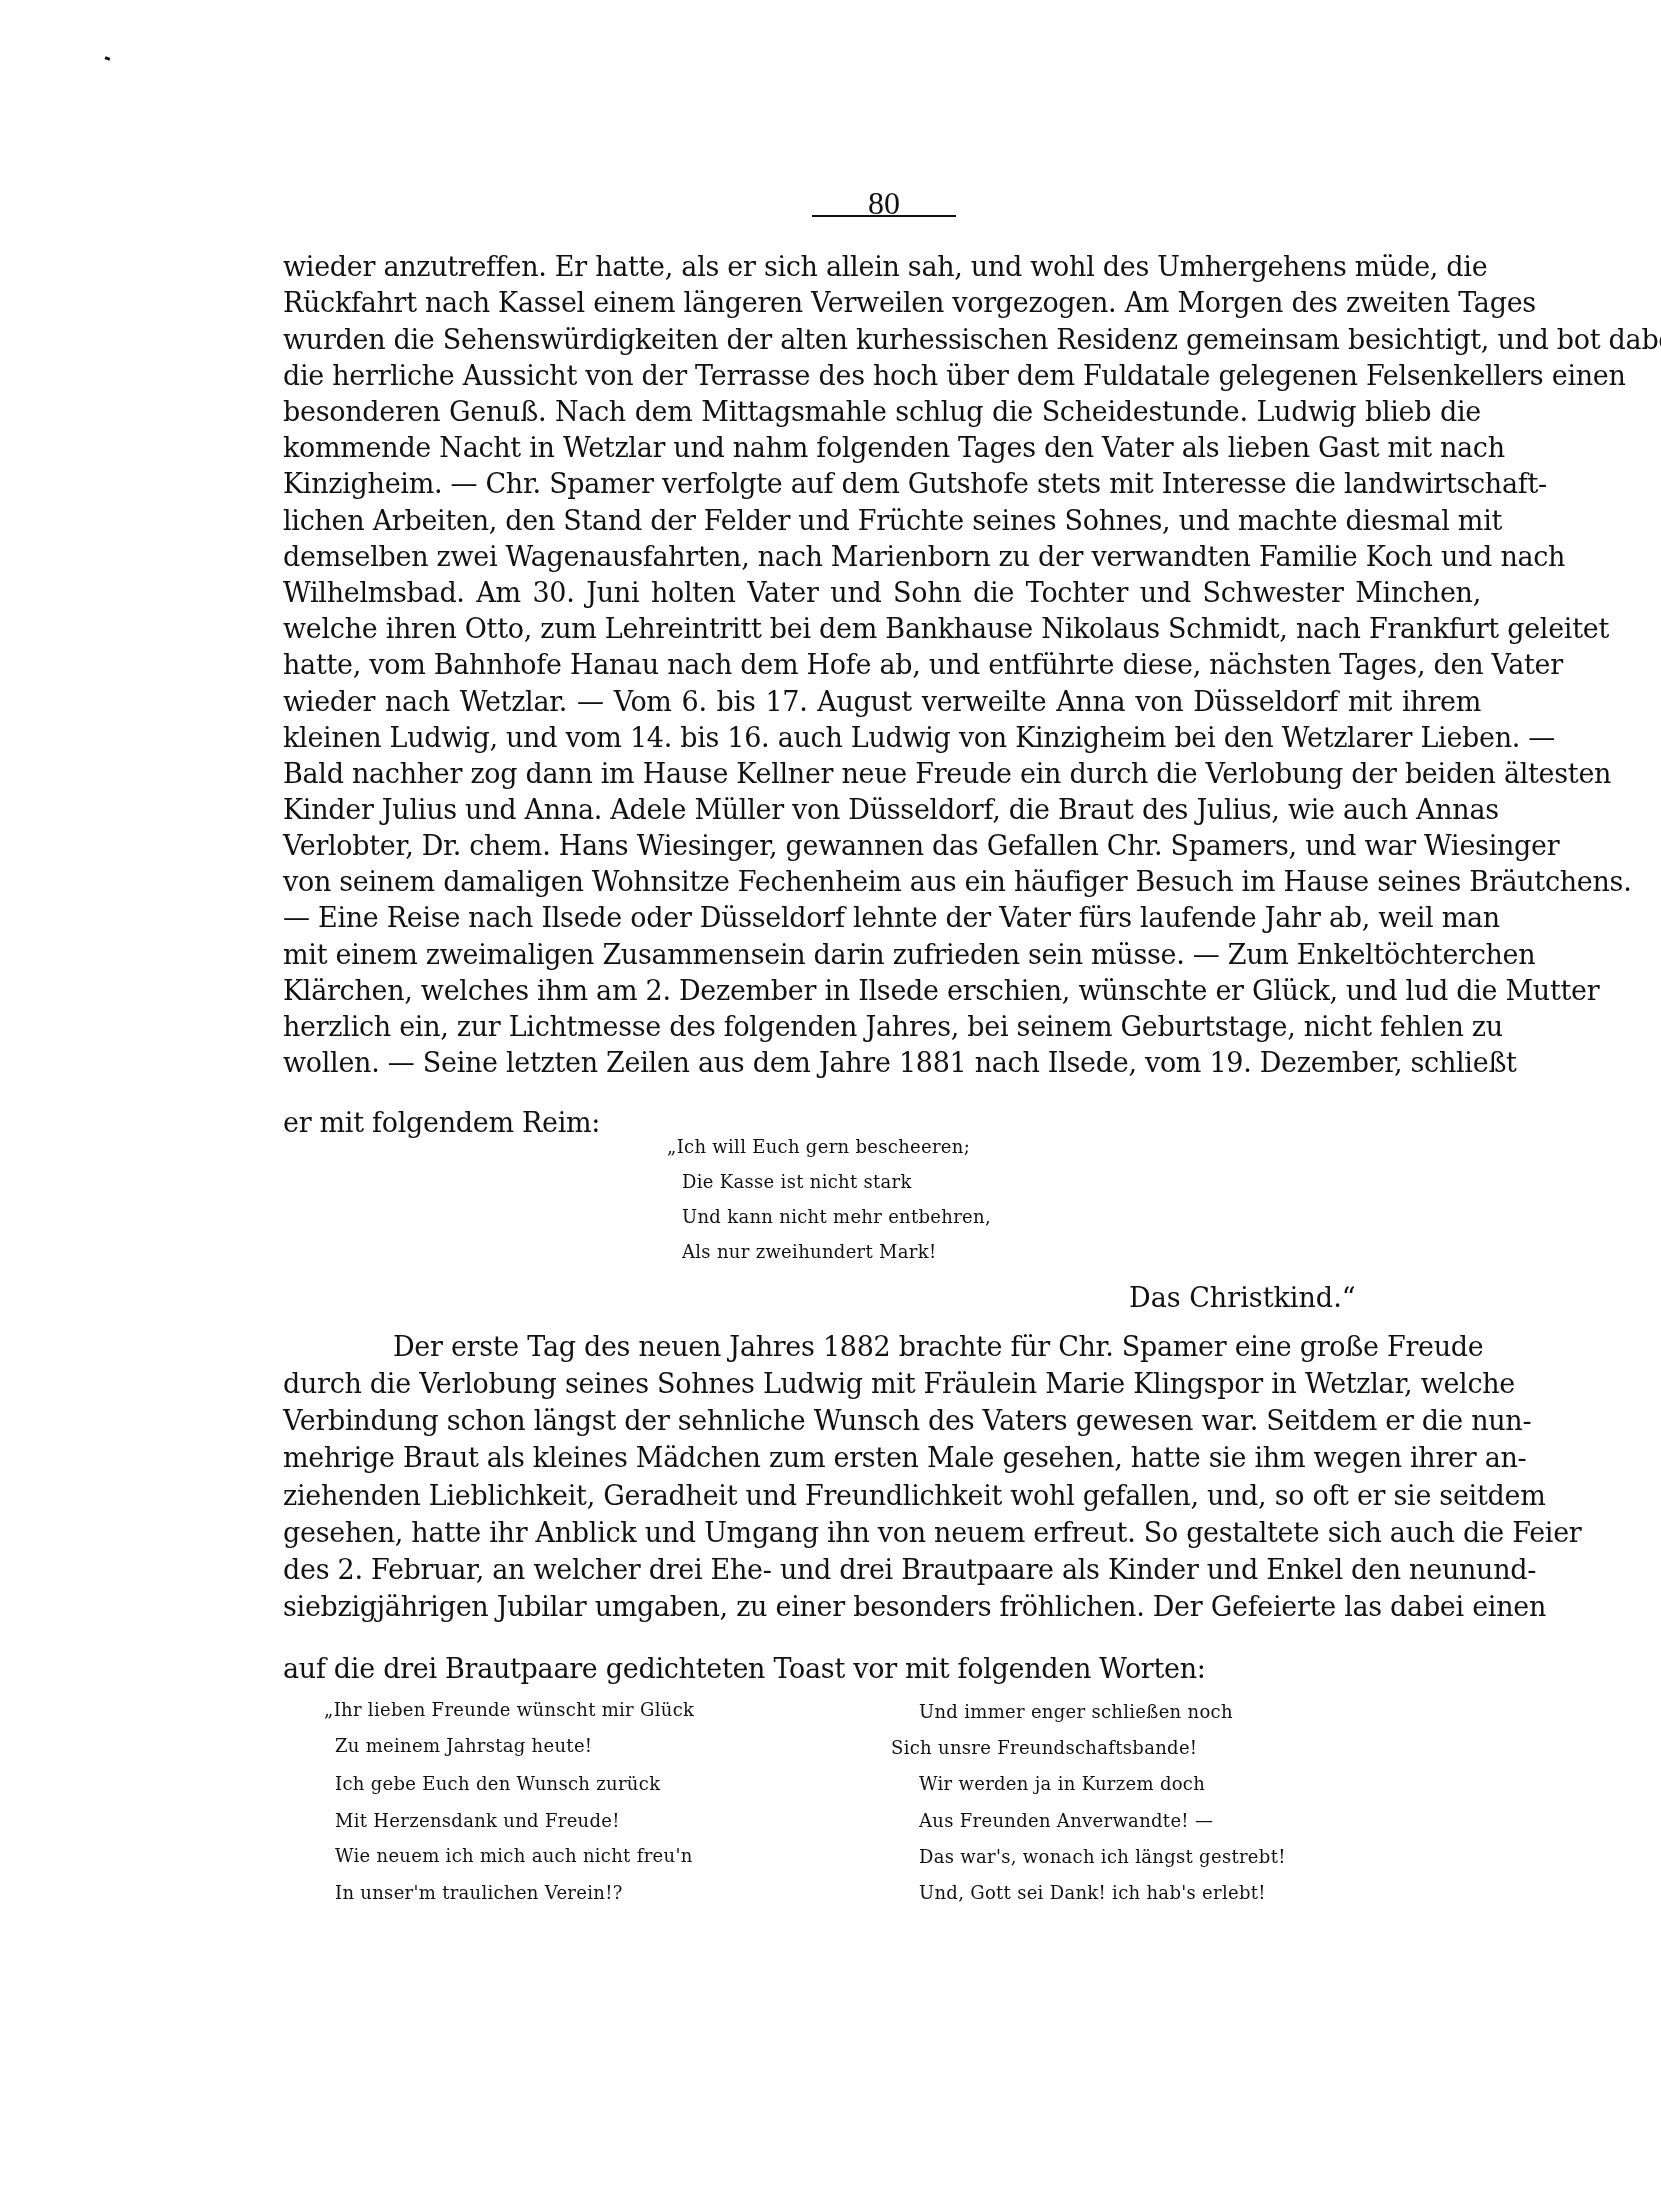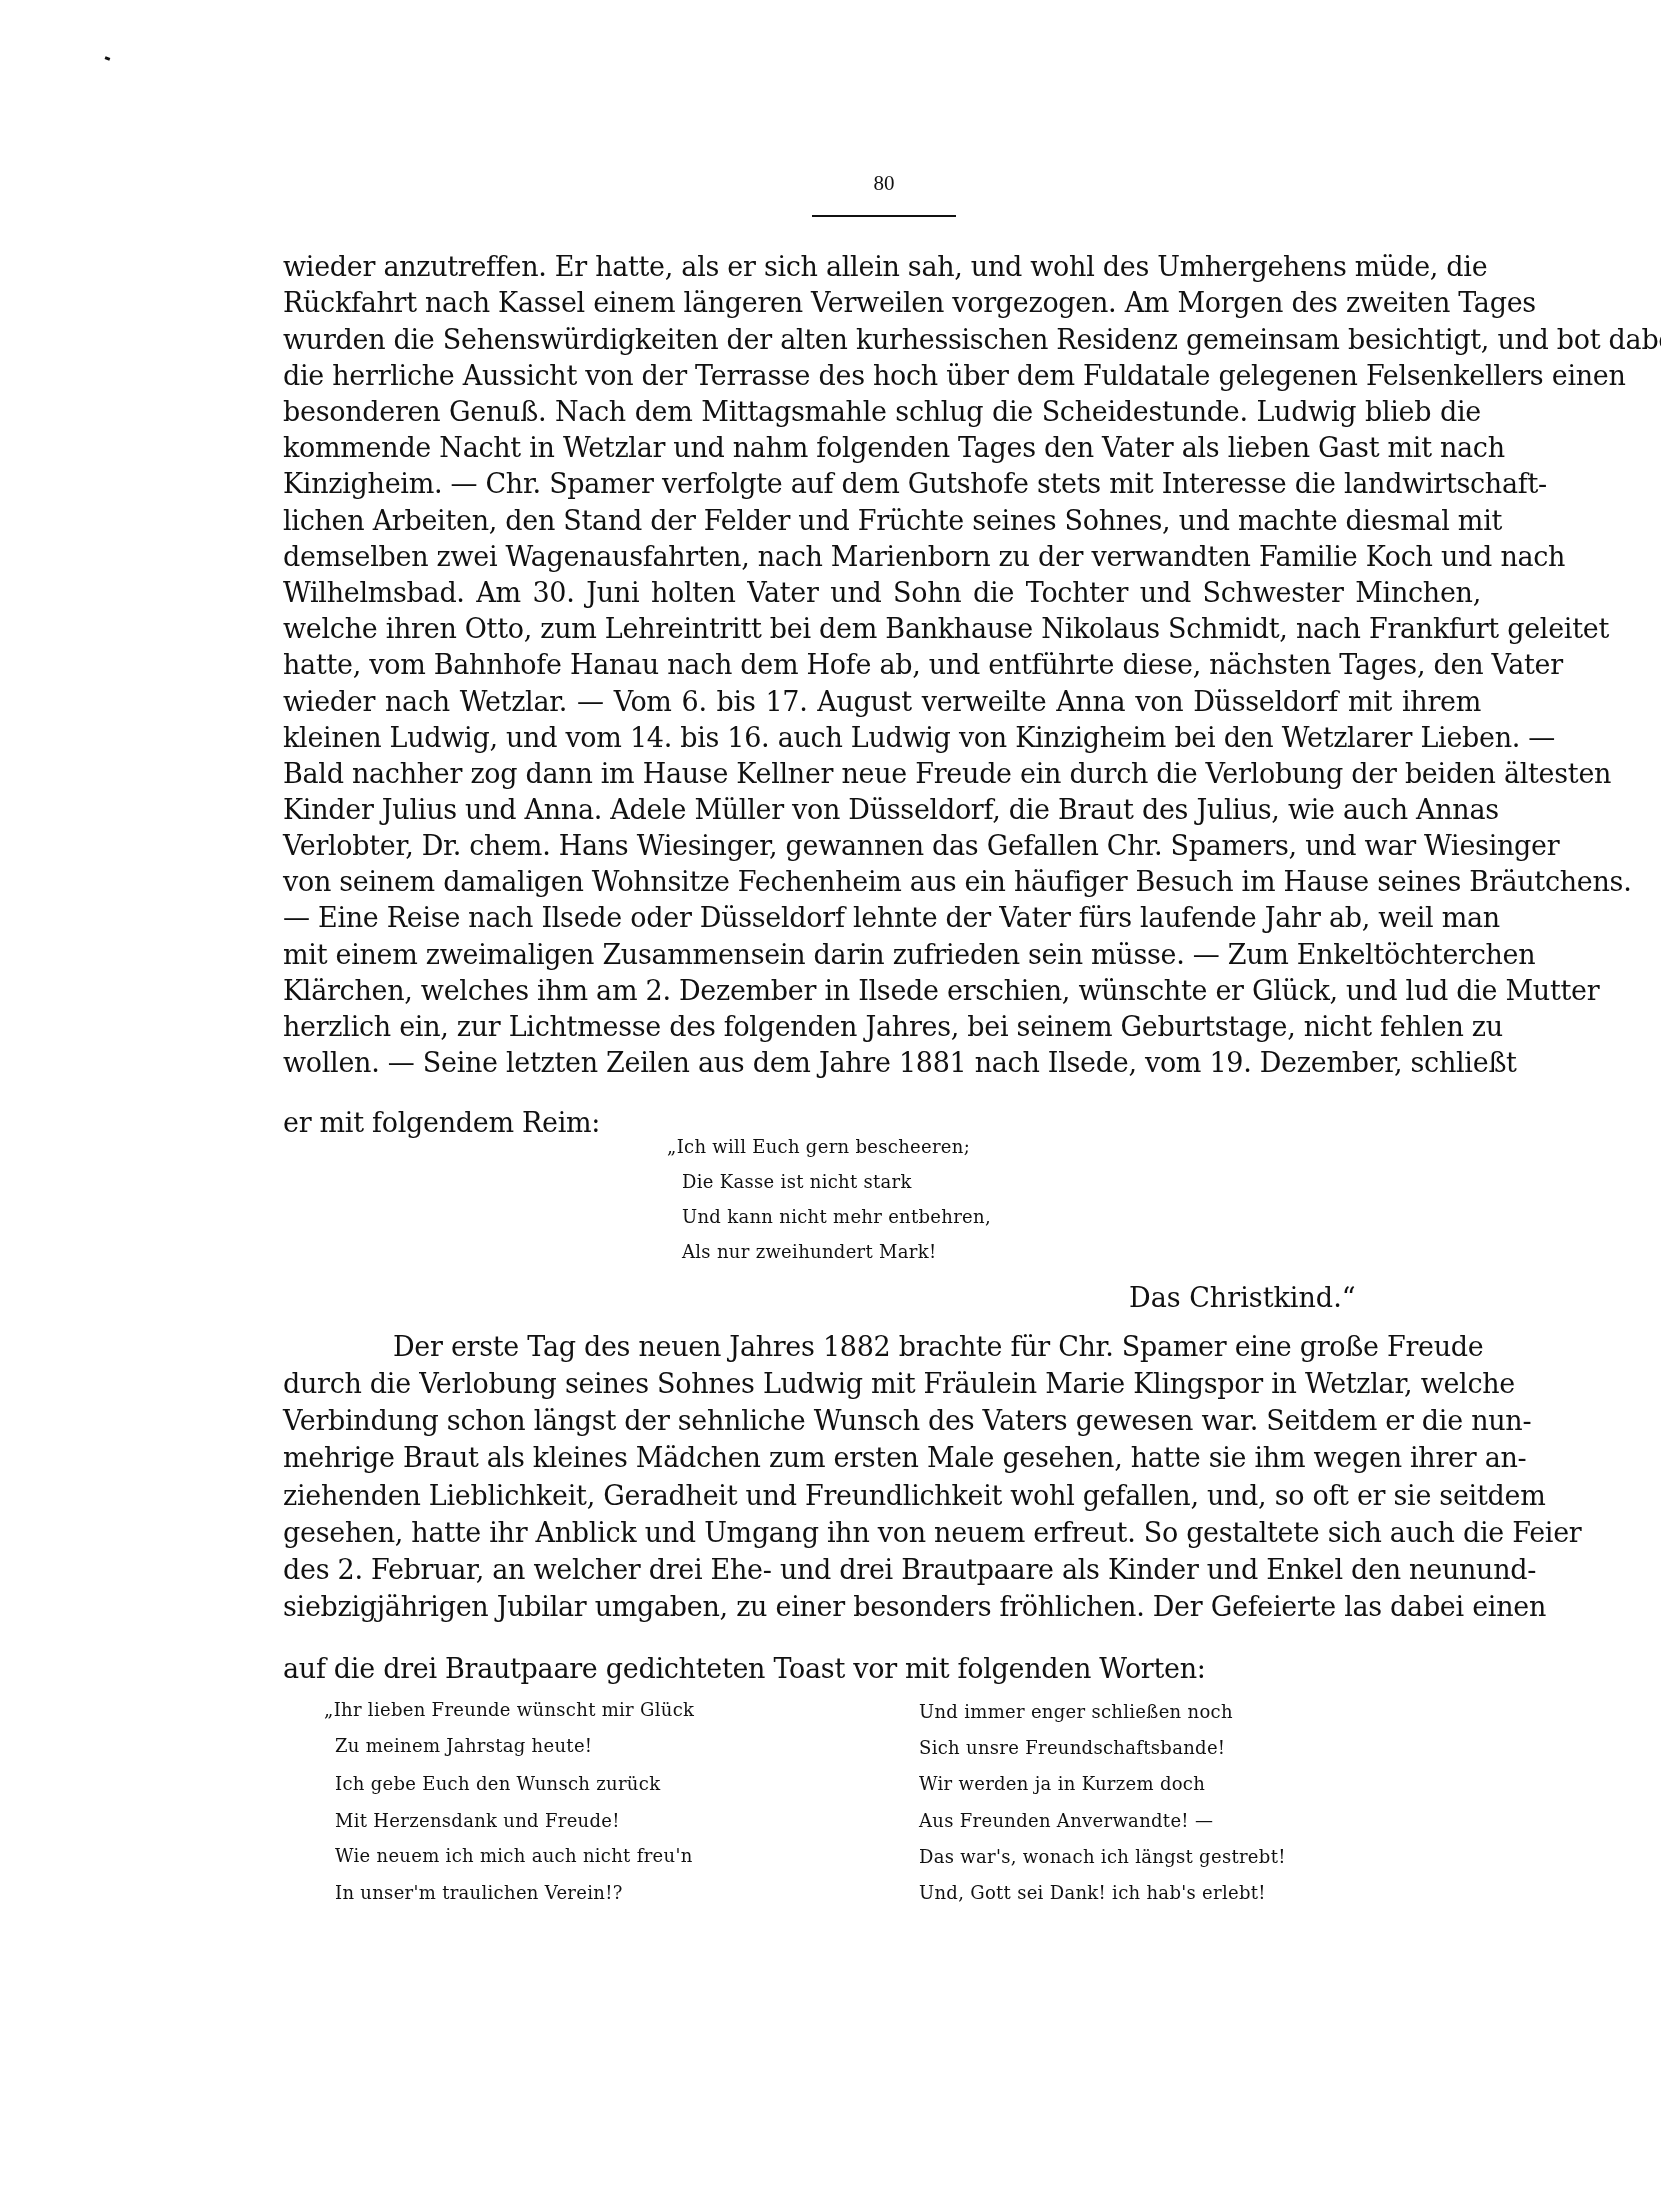--- a/index.html
+++ b/index.html
@@ -1,20 +1,20 @@
 <!DOCTYPE html>
 <html style="font-size:11px"><head>
 <meta charset="utf-8">
 <style>
   html, body { margin: 0; padding: 0; background: #ffffff; }
   body { width: 1662px; height: 2205px; position: relative; overflow: hidden;
          font-family: "DejaVu Serif", "Liberation Serif", serif; color: #111111; }
   .speck { position: absolute; left: 105px; top: 57px; width: 4.7px; height: 2.7px; background: #111; transform: rotate(20deg); }
-  .page-number { position: absolute; left: 813px; width: 142px; top: 166px; text-align: center;
-                 font-family: "Liberation Serif", serif; font-size: 21px; line-height: 34px; }
+  .page-number { position: absolute; left: 813px; width: 142px; top: 186px; text-align: center;
+                 font-family: "Liberation Serif", serif; font-size: 32px; line-height: 34px; }
   .header-rule { position: absolute; left: 812px; width: 144px; top: 215px; height: 2px; background: #111; }
   .line { position: absolute; left: 283px; width: 1198px; height: 36px; white-space: nowrap;
           font-size: 27px; line-height: 36px; text-align: justify; text-align-last: justify;
           letter-spacing: -0.3px; }
   .line.last { text-align-last: left; margin-top: 24px; }
   .line.indent { left: 393px; width: 1088px; }
   .verse { position: absolute; white-space: nowrap; font-size: 18px; line-height: 36px; letter-spacing: 0.3px; }
   .signature { position: absolute; white-space: nowrap; font-size: 27px; line-height: 36px; }
 </style>
 </head>
@@ -76,20 +76,20 @@
   <div>
     <div class="verse" style="left:324px; top:1692px">„Ihr lieben Freunde wünscht mir Glück</div>
     <div class="verse" style="left:335px; top:1728px">Zu meinem Jahrstag heute!</div>
     <div class="verse" style="left:335px; top:1766px">Ich gebe Euch den Wunsch zurück</div>
     <div class="verse" style="left:335px; top:1803px">Mit Herzensdank und Freude!</div>
     <div class="verse" style="left:335px; top:1838px">Wie neuem ich mich auch nicht freu'n</div>
     <div class="verse" style="left:335px; top:1875px">In unser'm traulichen Verein!?</div>
   </div>
   <div>
     <div class="verse" style="left:919px; top:1694px">Und immer enger schließen noch</div>
-    <div class="verse" style="left:919px; top:1730px">Sich unsre Freundschaftsbande!</div>
+    <div class="verse" style="left:891px; top:1730px">Sich unsre Freundschaftsbande!</div>
     <div class="verse" style="left:919px; top:1766px">Wir werden ja in Kurzem doch</div>
     <div class="verse" style="left:919px; top:1803px">Aus Freunden Anverwandte! —</div>
     <div class="verse" style="left:919px; top:1839px">Das war's, wonach ich längst gestrebt!</div>
     <div class="verse" style="left:919px; top:1875px">Und, Gott sei Dank! ich hab's erlebt!</div>
   </div>
 </div>
 
 
 </body></html>

